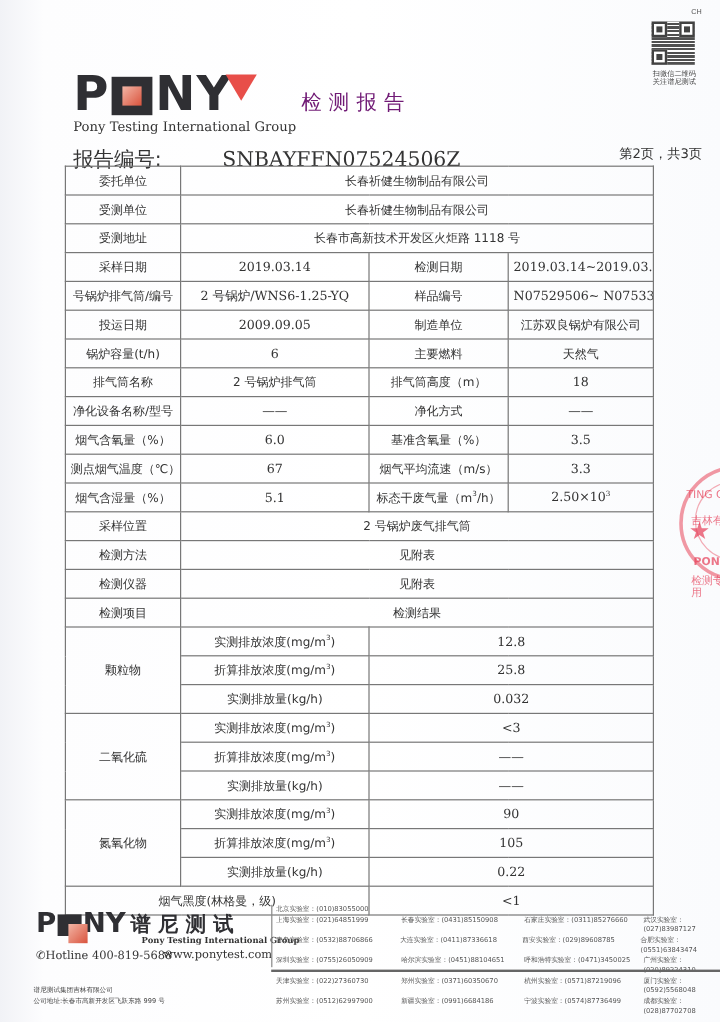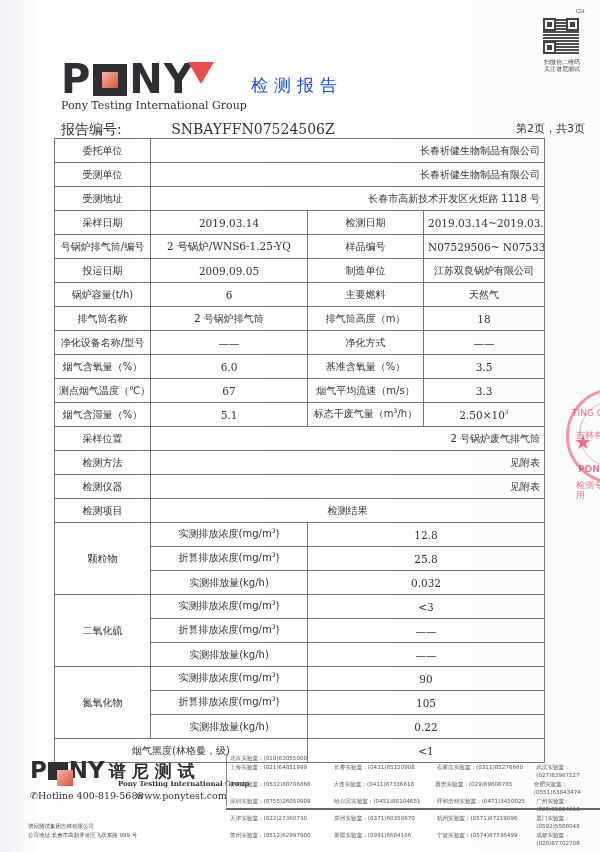--- a/index.html
+++ b/index.html
@@ -10,29 +10,29 @@
      repeating-linear-gradient(0deg,#333 0 2px,#fff 2px 3px),#fff;opacity:.85;}
   .qr .f{position:absolute;width:9px;height:9px;border:2px solid #222;background:#fff;}
   .qr .f::after{content:"";position:absolute;left:2px;top:2px;width:5px;height:5px;background:#222;}
   .qr-cap{position:absolute;left:540px;top:58px;width:44px;font-size:6px;line-height:7px;color:#444;font-family:"DejaVu Sans",sans-serif;text-align:center;}
   .logo{position:absolute;left:61px;top:62px;}
   .logo-word{font-family:"DejaVu Sans",sans-serif;font-weight:bold;font-size:40px;letter-spacing:1px;color:#2f2f33;line-height:34px;display:flex;align-items:flex-end;}
   .logo-o{display:inline-block;width:34px;height:32px;background:#2f2f33;position:relative;margin:0 2px;}
   .logo-o::after{content:"";position:absolute;left:9px;top:8px;width:16px;height:16px;background:linear-gradient(135deg,#f3b6a6,#d9533d);}
   .logo-tri{display:inline-block;width:0;height:0;border-left:13px solid transparent;border-right:13px solid transparent;border-top:22px solid #e84e49;margin-left:-6px;margin-bottom:12px;}
   .logo-sub{font-size:11px;color:#333;margin-top:3px;}
-  .doc-title{position:absolute;left:251px;top:74px;font-family:"DejaVu Sans",sans-serif;font-size:17px;letter-spacing:6px;color:#1d4ed8;}
-  .report-no{position:absolute;left:61px;top:121px;font-size:14px;}
+  .doc-title{position:absolute;left:251px;top:74px;font-family:"DejaVu Sans",sans-serif;font-size:17px;letter-spacing:6px;color:#701a75;}
+  .report-no{position:absolute;left:61px;top:121px;font-size:17px;}
   .report-no .lbl{font-family:"DejaVu Sans",sans-serif;}
   .report-no .val{margin-left:45px;}
   .page-no{position:absolute;left:468px;top:121px;font-size:11px;font-family:"DejaVu Sans",sans-serif;margin-left:48px;}
   table.main{position:absolute;left:54px;top:138px;width:490px;border-collapse:collapse;font-size:10.5px;table-layout:fixed;padding-left:30px;}
   table.main td{border:1px solid #777;height:23px;padding:0 4px;text-align:center;white-space:nowrap;overflow:hidden;color:#333;}
   table.main td.lbl{font-family:"DejaVu Sans",sans-serif;font-size:10px;}
-  table.main td.left{text-align:right;}
+  table.main td.left{text-align:center;}
   table.main sup{font-size:6px;}
   .stamp{position:absolute;left:566px;top:388px;width:90px;height:90px;border-radius:50%;border:3px solid rgba(232,70,90,.55);}
   .stamp::before{content:"";position:absolute;left:10px;top:10px;width:64px;height:64px;border-radius:50%;border:1px solid rgba(232,70,90,.45);}
   .stamp-text{position:absolute;left:572px;top:402px;font-size:9px;color:rgba(230,60,85,.7);font-family:"DejaVu Sans",sans-serif;line-height:22px;}
   .stamp-star{position:absolute;left:574px;top:430px;font-size:20px;color:rgba(230,60,85,.7);}
   .footer-logo{position:absolute;left:30px;top:760px;display:flex;align-items:flex-end;}
   .footer-logo .pw{font-family:"DejaVu Sans",sans-serif;font-weight:bold;font-size:23px;color:#2f2f33;line-height:20px;}
   .footer-logo .cn{font-family:"DejaVu Sans",sans-serif;font-weight:bold;font-size:17px;color:#2f2f33;letter-spacing:6px;margin-left:4px;line-height:18px;}
   .footer-en{position:absolute;left:118px;top:779px;font-size:7px;font-weight:bold;color:#333;}
   .footer-hot{position:absolute;left:30px;top:790px;font-size:9.5px;color:#333;}

